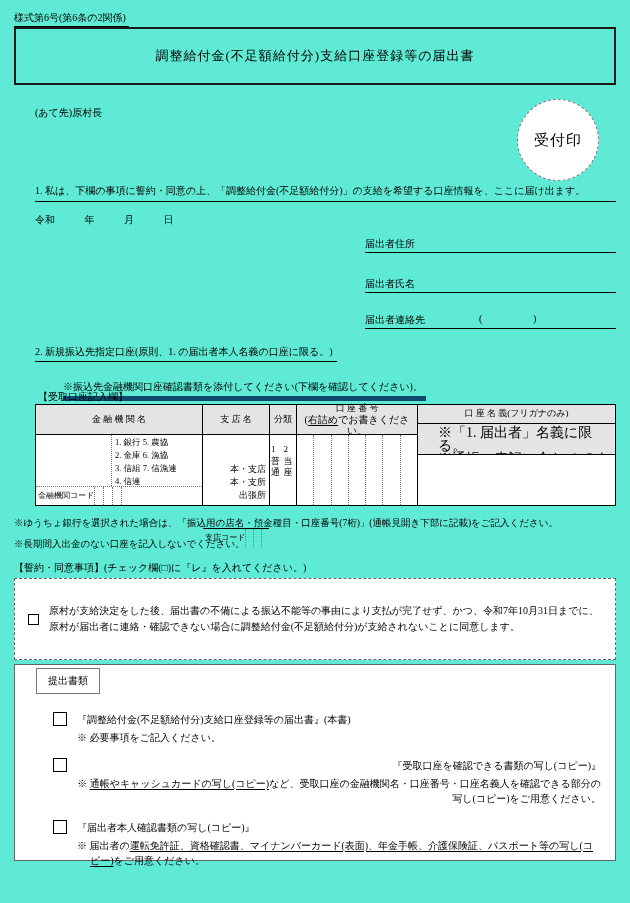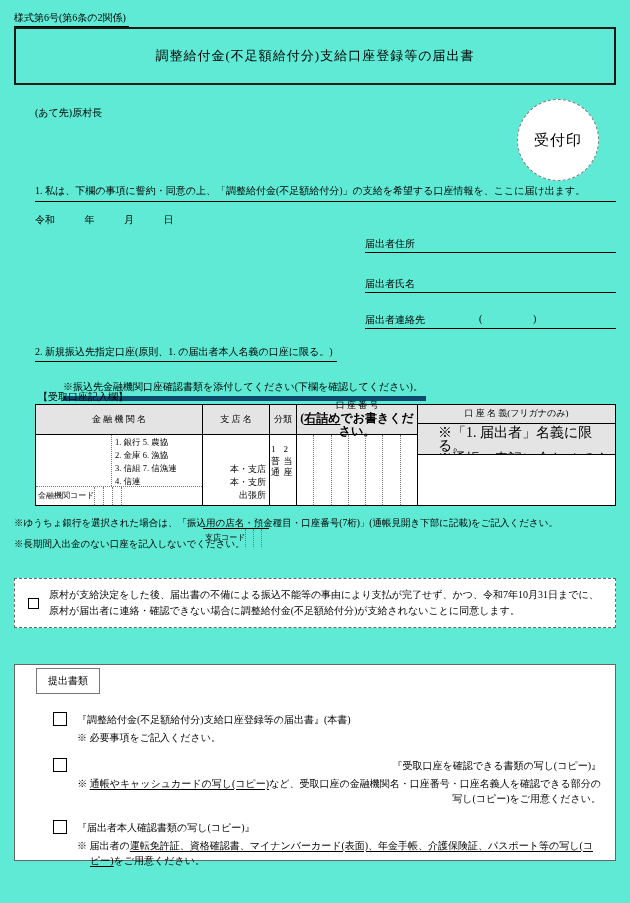--- a/index.html
+++ b/index.html
@@ -39,21 +39,21 @@
   .tcol{border-right:1px solid #000;box-sizing:border-box;display:flex;flex-direction:column;}
   .tcol:last-child{border-right:0;}
   .c-fi{width:167px;}
   .c-branch{width:67px;gap:26px;}
   .c-class{width:27px;}
   .c-acct{width:121px;}
   .c-holder{flex:1;}
   .th{background:#e4e4e4;border-bottom:1px solid #000;box-sizing:border-box;display:flex;
       flex-direction:column;align-items:center;justify-content:center;text-align:center;flex:none;}
   .th-main{height:30px;font-size:9px;}
-  .th-sub{font-size:12px;line-height:1.1;font-weight:bold;}
+  .th-sub{font-size:10px;line-height:1.1;}
   .fi-body{flex:1;display:flex;min-height:0;}
   .fi-write{width:76px;border-right:1px dotted #777;box-sizing:border-box;}
   .fi-list{flex:1;padding:1px 0 0 3px;line-height:13px;white-space:nowrap;}
   .fi-code-row{height:18px;flex:none;border-top:1px dotted #777;display:flex;align-items:stretch;font-size:8px;}
   .code-label{display:flex;align-items:center;padding-left:2px;white-space:nowrap;}
   .code-cell{width:9px;border-left:1px dotted #777;box-sizing:border-box;}
   .branch-body{flex:1;text-align:right;padding:2px 3px 0 0;font-size:9px;line-height:13px;}
   .branch-code-row{height:18px;flex:none;border-top:1px solid #000;display:flex;align-items:stretch;font-size:8px;}
   .class-body{flex:1;display:flex;justify-content:space-between;
               padding:9px 0 7px 1px;font-size:9px;}
@@ -62,21 +62,21 @@
   .acct-digit:last-child{border-right:0;}
   .th1{height:19px;font-size:9px;}
   .th2{height:31px;align-items:center;justify-content:flex-start;text-align:left;
        padding:2px 0 0 20px;font-size:14px;line-height:13px;}
   .holder-body{flex:1;background:#fff;}
 
   .note-yucho{position:absolute;left:14px;top:517px;font-size:9.5px;}
   .note-dormant{position:absolute;left:14px;top:538px;font-size:9.5px;}
 
   .pledge-heading{position:absolute;left:14px;top:561px;}
-  .pledge-box{position:absolute;left:14px;top:578px;width:602px;height:50px;border:1px dashed #666;
+  .pledge-box{position:absolute;left:14px;top:578px;width:602px;height:82px;border:1px dashed #666;
               box-sizing:border-box;display:flex;align-items:center;background:#fff;}
   .pledge-cb{width:11px;height:11px;border:1px solid #000;box-sizing:border-box;flex:none;
              margin-left:13px;background:#fff;}
   .pledge-text{flex:1;padding:0 14px 0 10px;line-height:1.65;}
 
   .docs-box{position:absolute;left:14px;top:664px;width:602px;height:197px;border:1px solid #666;
             box-sizing:border-box;background:#fff;}
   .docs-label{position:absolute;left:21px;top:3px;border:1px solid #777;padding:5px 11px;background:#fff;}
   .doc-item{position:absolute;left:38px;right:14px;display:flex;align-items:flex-start;}
   .doc-i1{top:36px;margin-top:11px;}
@@ -197,20 +197,21 @@
         <div>※通帳の表記に合わせてください。</div>
       </div>
       <div class="holder-body"></div>
     </div>
 
   </div>
 
   <div class="note-yucho">※ゆうちょ銀行を選択された場合は、「振込用の店名・預金種目・口座番号(7桁)」(通帳見開き下部に記載)をご記入ください。</div>
   <div class="note-dormant">※長期間入出金のない口座を記入しないでください。</div>
 
+  <div class="pledge-heading">【誓約・同意事項】(チェック欄(□)に『レ』を入れてください。)</div>
   <div class="pledge-box">
     <div class="pledge-cb"></div>
     <div class="pledge-text">原村が支給決定をした後、届出書の不備による振込不能等の事由により支払が完了せず、かつ、令和7年10月31日までに、原村が届出者に連絡・確認できない場合に調整給付金(不足額給付分)が支給されないことに同意します。</div>
   </div>
 
   <div class="docs-box">
     <div class="docs-label">提出書類</div>
 
     <div class="doc-item doc-i1">
       <div class="doc-cb"></div>

